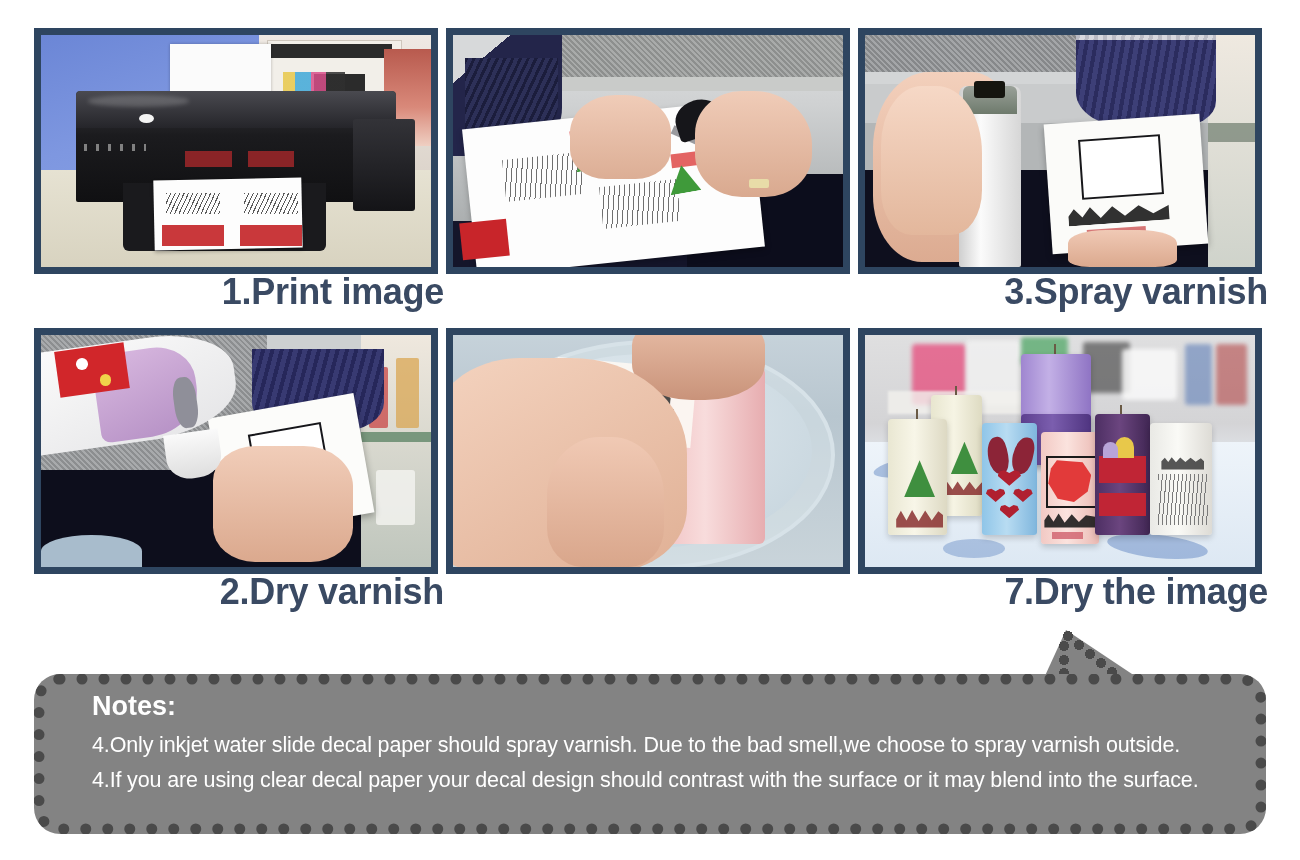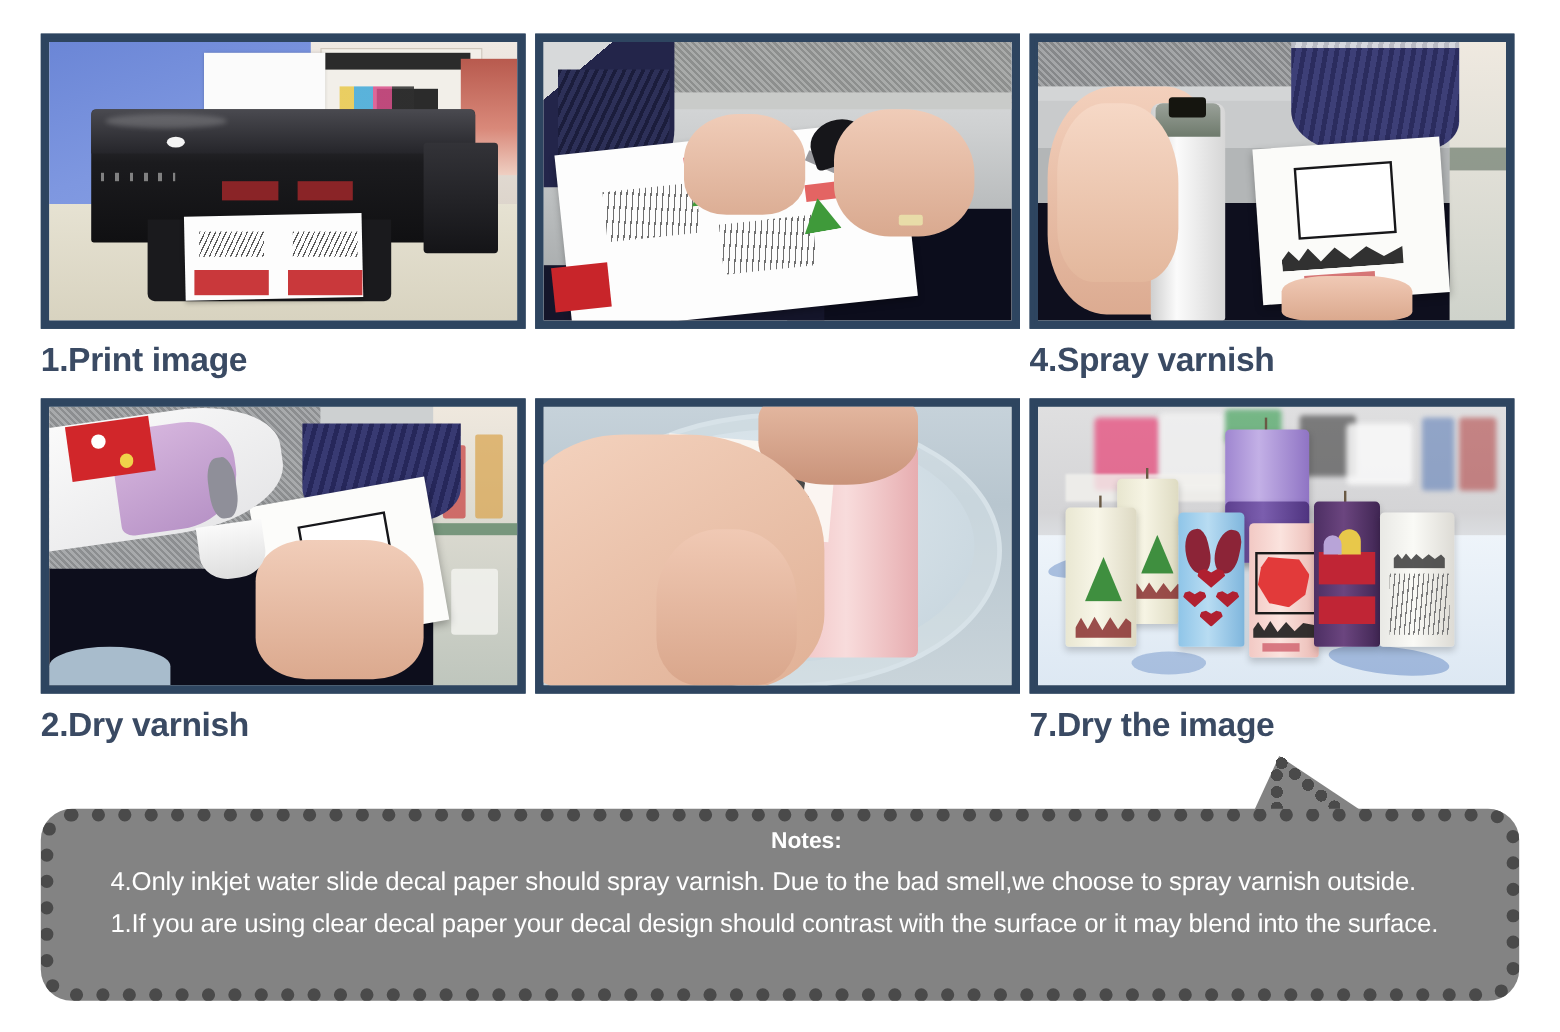--- a/index.html
+++ b/index.html
@@ -29,27 +29,27 @@
     padding:3px;
     background:#2e4560;
     position:relative;
   }
   .photo{
     width:100%;height:100%;
     position:relative;overflow:hidden;
     background:#cfd4d8;
   }
   .caption{
-    font-size:28px;
+    font-size:36px;
     font-weight:bold;
     color:#3a4a63;
     letter-spacing:-0.3px;
-    padding-top:12px;
     padding-bottom:18px;
     line-height:1.0;
+    text-align:right;
   }
 
   
   .lyr{position:absolute;}
 
   
   .p1-wall{left:0;top:0;width:100%;height:58%;background:linear-gradient(160deg,#6b86d6 0%,#7e97e0 45%,#8ba4e8 100%);}
   .p1-wallR{left:56%;top:0;width:44%;height:58%;background:linear-gradient(180deg,#efe9e3,#ddd5cc);}
   .p1-poster{left:58%;top:2%;width:34%;height:30%;background:#f2efe9;border:1px solid #cfc7bd;}
   .p1-posterbar{left:59%;top:4%;width:31%;height:6%;background:#2b2b2b;}
@@ -234,21 +234,21 @@
     border-radius:26px;
     border:11px dotted #4a4a4a;
     box-sizing:border-box;
     pointer-events:none;
   }
   .notes-inner{
     position:absolute;left:58px;top:60px;width:1160px;
     color:#ffffff;
   }
   .notes-title{
-    font-size:19px;font-weight:bold;line-height:1.25;margin-bottom:4px;text-align:center;
+    font-size:27px;font-weight:bold;line-height:1.25;margin-bottom:4px;
   }
   .notes-line{
     font-size:21.5px;line-height:1.62;letter-spacing:-0.15px;
   }
 </style>
 </head>
 <body>
 
 <div class="page">
 
@@ -331,21 +331,21 @@
           <div class="lyr p3-script"></div>
           <div class="lyr p3-sub"></div>
           <div class="lyr p3-hand2"></div>
           <div class="lyr p3-hand"></div>
           <div class="lyr p3-can"></div>
           <div class="lyr p3-cantop"></div>
           <div class="lyr p3-nozzle"></div>
           <div class="lyr p3-fingers"></div>
         </div>
       </div>
-      <div class="caption">4.Spray varnish</div>
+      <div class="caption">3.Spray varnish</div>
     </div>
 
     <div class="step">
       <div class="frame">
         <div class="photo">
           <div class="lyr p4-bg"></div>
           <div class="lyr p4-felt"></div>
           <div class="lyr p4-right"></div>
           <div class="lyr p4-bottle1"></div>
           <div class="lyr p4-bottle2"></div>
@@ -452,17 +452,17 @@
   </div>
 
   <div class="notes-wrap">
     <div class="notes-tail"></div>
     <div class="notes-tail-dots"></div>
     <div class="notes-box"></div>
     <div class="notes-dots"></div>
     <div class="notes-inner">
       <div class="notes-title">Notes:</div>
       <div class="notes-line">4.Only inkjet water slide decal paper should spray varnish. Due to the bad smell,we choose to spray varnish outside.</div>
-      <div class="notes-line">1.If you are using clear decal paper your decal design should contrast with the surface or it may blend into the surface.</div>
+      <div class="notes-line">4.If you are using clear decal paper your decal design should contrast with the surface or it may blend into the surface.</div>
     </div>
   </div>
 
 </div>
 
 </body></html>

